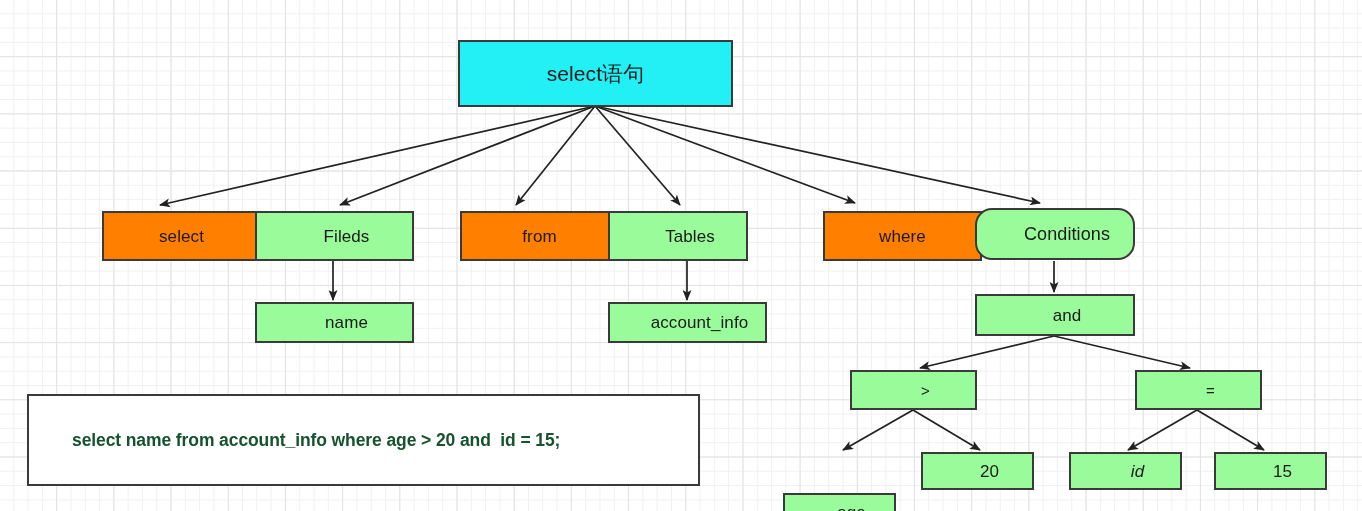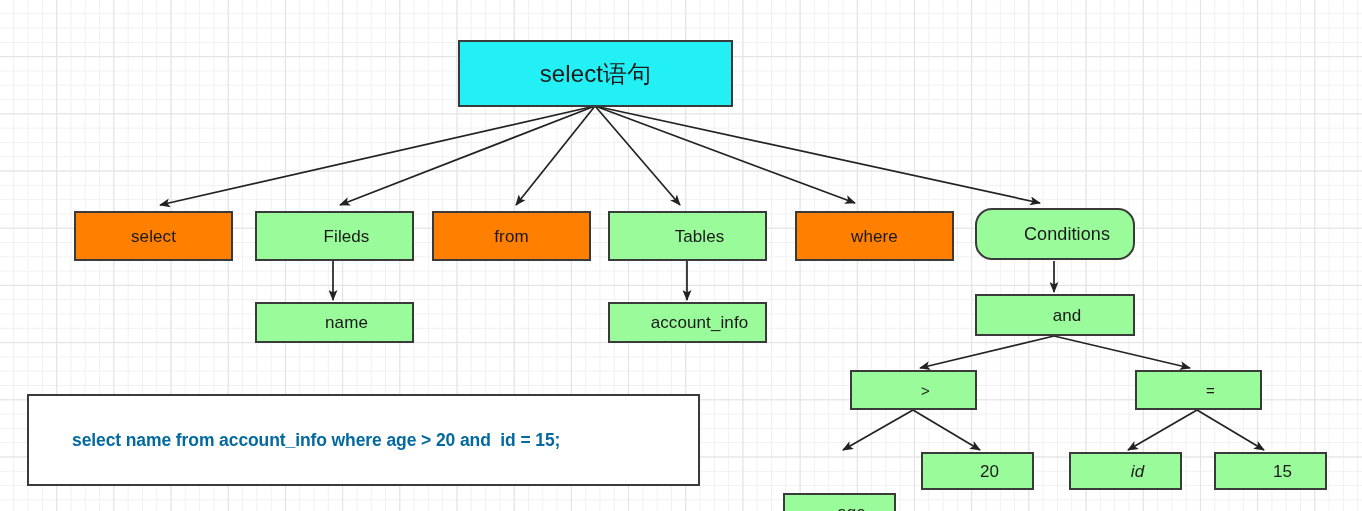--- a/index.html
+++ b/index.html
@@ -53,24 +53,25 @@
     justify-content: center;
     color: #1a1a1a;
     font-size: 17px;
     line-height: 1;
     letter-spacing: 0.1px;
     white-space: nowrap;
     z-index: 2;
   }
   .node.root {
     background: #22f0f5;
-    font-size: 24px;
+    font-size: 21px;
   }
   .node.kw {
     background: #ff8000;
+    margin-left: 28px;
   }
   .node.gr {
     background: #99fb99;
     padding-left: 24px;
   }
   .node.big {
     font-size: 18px;
     border-radius: 17px;
   }
   .node.op {
@@ -87,21 +88,21 @@
     background: #ffffff;
     border: 2px solid #3a3a3a;
     display: flex;
     align-items: center;
     z-index: 2;
   }
   #sqlbox .sqltext {
     padding-left: 43px;
     font-size: 17.5px;
     font-weight: bold;
-    color: #0369a1;
+    color: #14532d;
     white-space: pre;
     letter-spacing: -0.1px;
   }
 </style>
 </head>
 <body>
 
 <div id="canvas">
 
   <svg id="edges" viewBox="0 0 1362 511" xmlns="http://www.w3.org/2000/svg">
@@ -135,21 +136,21 @@
   </svg>
 
   <div class="node root" style="left:458px; top:40px; width:275px; height:67px;">select语句</div>
 
   <div class="node kw" style="left:74px; top:211px; width:159px; height:50px;">select</div>
 
   <div class="node gr" style="left:255px; top:211px; width:159px; height:50px;">Fileds</div>
 
   <div class="node kw" style="left:432px; top:211px; width:159px; height:50px;">from</div>
 
-  <div class="node gr" style="left:608px; top:211px; width:159px; height:50px;">Tables</div>
+  <div class="node gr" style="left:608px; top:211px; width:140px; height:50px;">Tables</div>
 
   <div class="node kw" style="left:795px; top:211px; width:159px; height:50px;">where</div>
 
   <div class="node gr big" style="left:975px; top:208px; width:160px; height:52px;">Conditions</div>
 
   <div class="node gr" style="left:255px; top:302px; width:159px; height:41px;">name</div>
 
   <div class="node gr" style="left:608px; top:302px; width:159px; height:41px;">account_info</div>
 
   <div class="node gr" style="left:975px; top:294px; width:160px; height:42px;">and</div>

